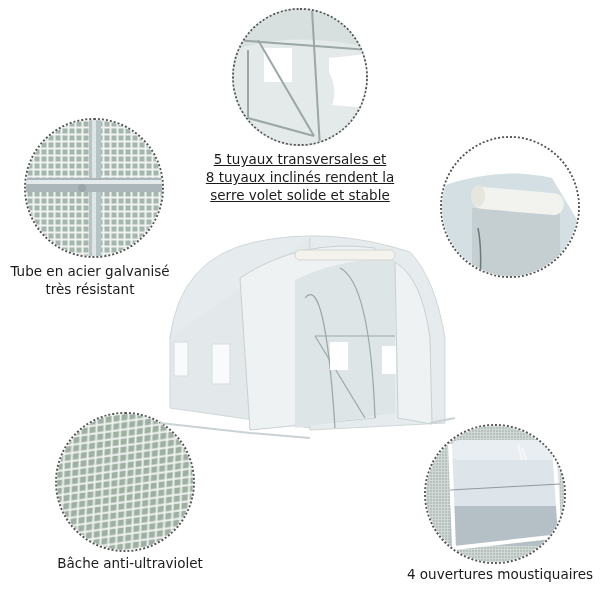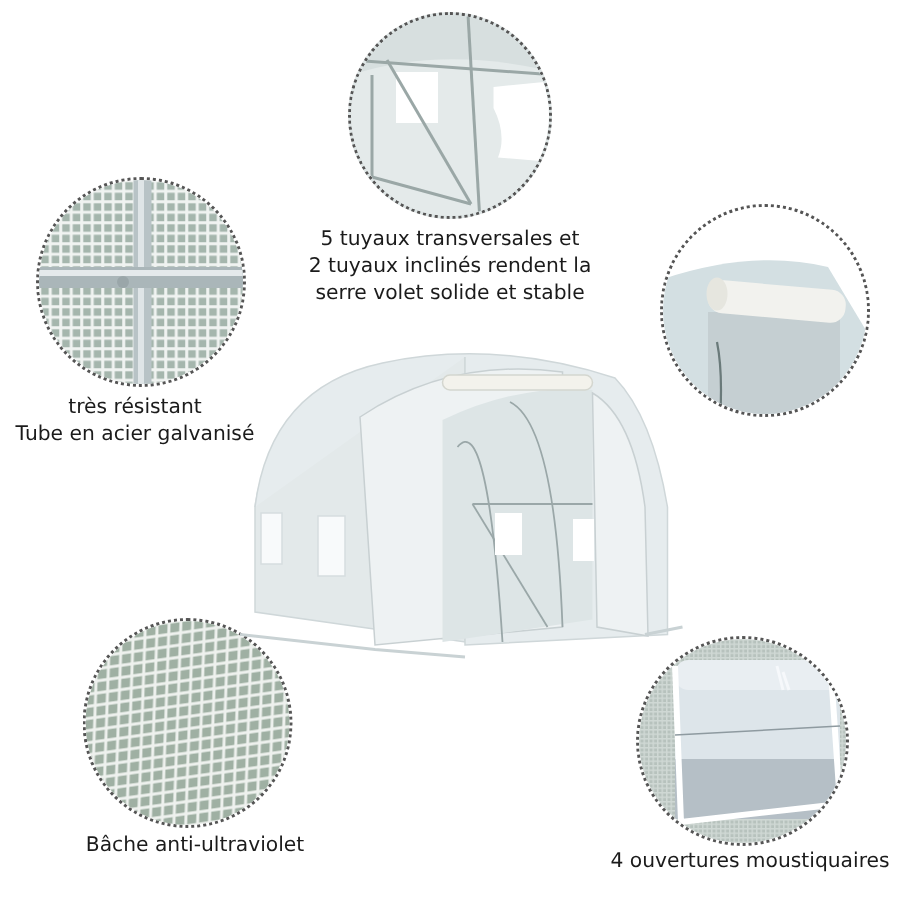--- a/index.html
+++ b/index.html
@@ -18,45 +18,45 @@
     <path d="M0 40 Q60 20 136 38 L136 138 L0 138Z" fill="#e4eaea"></path>
     <rect x="30" y="38" width="28" height="34" fill="#ffffff"></rect>
     <path d="M95 48 L135 44 L135 98 L98 95 Q104 80 95 62Z" fill="#ffffff"></path>
     <line x1="0" y1="30" x2="136" y2="40" stroke="#9aa7a6" stroke-width="2"></line>
     <line x1="78" y1="0" x2="86" y2="138" stroke="#9aa7a6" stroke-width="2"></line>
     <line x1="24" y1="30" x2="80" y2="126" stroke="#9aa7a6" stroke-width="2"></line>
     <line x1="14" y1="40" x2="14" y2="110" stroke="#9aa7a6" stroke-width="2"></line>
     <line x1="14" y1="108" x2="80" y2="126" stroke="#9aa7a6" stroke-width="2"></line>
   </svg>
 </div>
-<div class="caption" style="left:200px;top:150px;width:200px;">
+<div class="caption" style="left:200px;top:150px;width:200px;text-decoration:underline;">
   <div>5 tuyaux transversales et</div>
-  <div>2 tuyaux inclinés rendent la</div>
+  <div>8 tuyaux inclinés rendent la</div>
   <div>serre volet solide et stable</div>
 </div>
 
 <div class="circle" style="left:24px;top:118px;width:140px;height:140px;">
   <svg width="140" height="140" viewBox="0 0 140 140">
     <defs>
       <pattern id="grid1" width="7" height="7" patternUnits="userSpaceOnUse">
         <rect width="7" height="7" fill="#f0f3f1"></rect>
         <rect x="1.5" y="1.5" width="5" height="5" fill="#a5b6ad"></rect>
       </pattern>
     </defs>
     <rect width="140" height="140" fill="url(#grid1)"></rect>
     <rect x="63" y="0" width="12" height="140" fill="#b8c3c6"></rect>
     <rect x="66" y="0" width="4" height="140" fill="#dfe5e7"></rect>
     <rect x="0" y="58" width="140" height="14" fill="#aab6b9"></rect>
     <rect x="0" y="60" width="140" height="4" fill="#e4e9eb"></rect>
     <circle cx="56" cy="68" r="4" fill="#9aa6a9"></circle>
   </svg>
 </div>
 <div class="caption" style="left:0px;top:262px;width:180px;">
+  <div>Tube en acier galvanisé</div>
   <div>très résistant</div>
-  <div>Tube en acier galvanisé</div>
 </div>
 
 <div class="circle" style="left:440px;top:136px;width:140px;height:142px;background:#ffffff;">
   <svg width="140" height="142" viewBox="0 0 140 142">
     <rect width="140" height="142" fill="#ffffff"></rect>
     <path d="M0 48 Q60 28 110 40 L140 90 L140 142 L0 142Z" fill="#d3dfe2"></path>
     <rect x="30" y="70" width="88" height="72" fill="#c5cfd2"></rect>
     <rect x="30" y="52" width="92" height="22" rx="10" fill="#f2f2ee" transform="rotate(5 76 62)"></rect>
     <ellipse cx="36" cy="58" rx="7" ry="11" fill="#e6e6df"></ellipse>
     <path d="M36 90 Q40 110 38 142" stroke="#6a7a7a" stroke-width="1.5" fill="none"></path>

